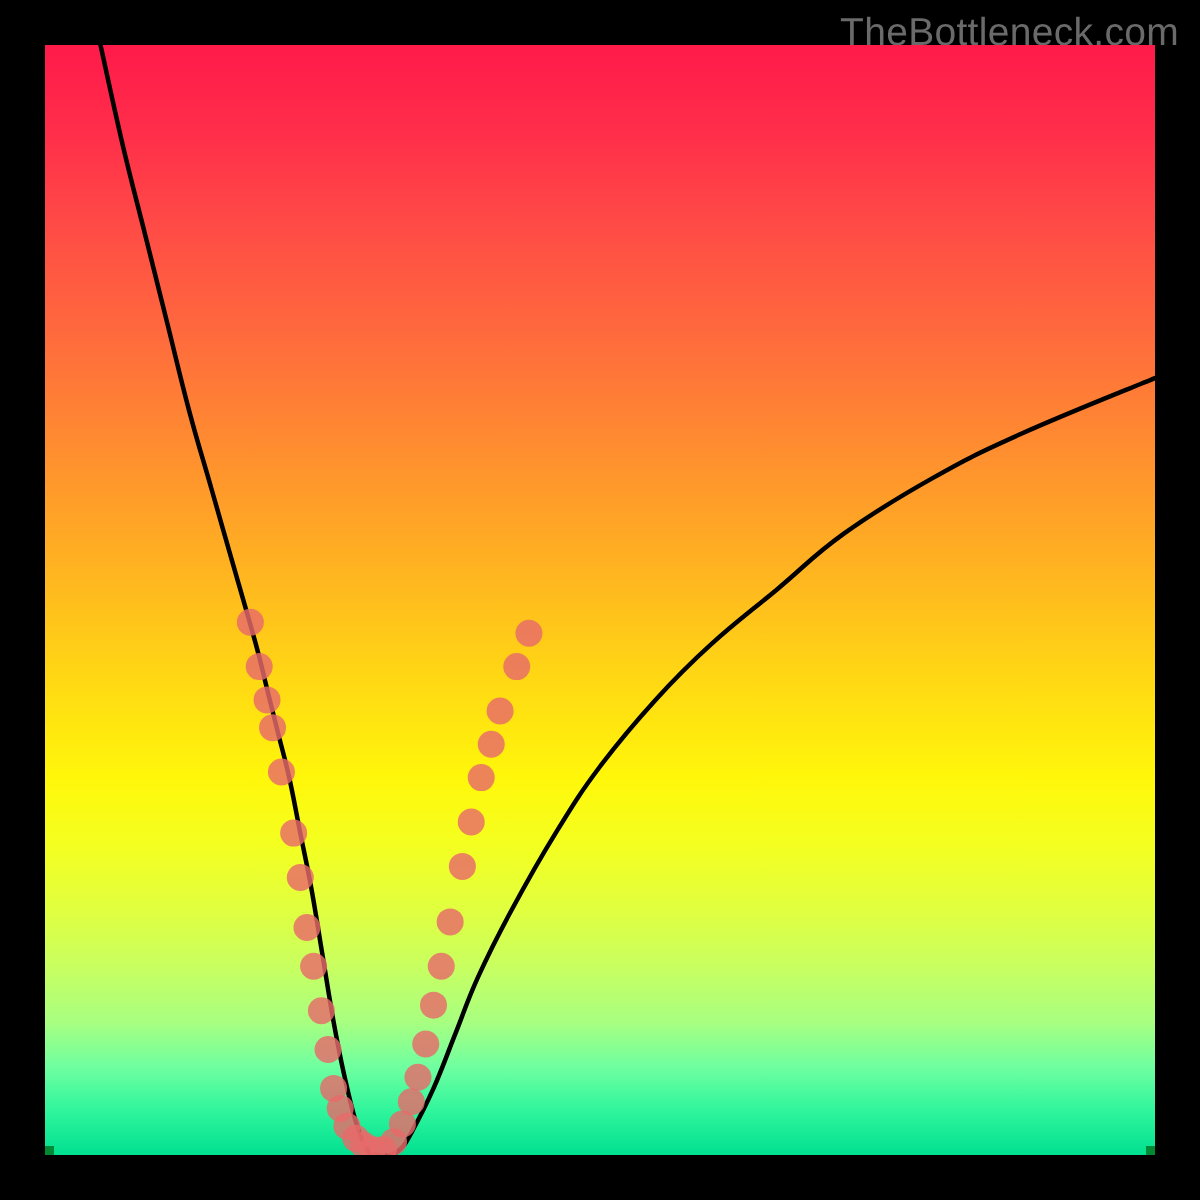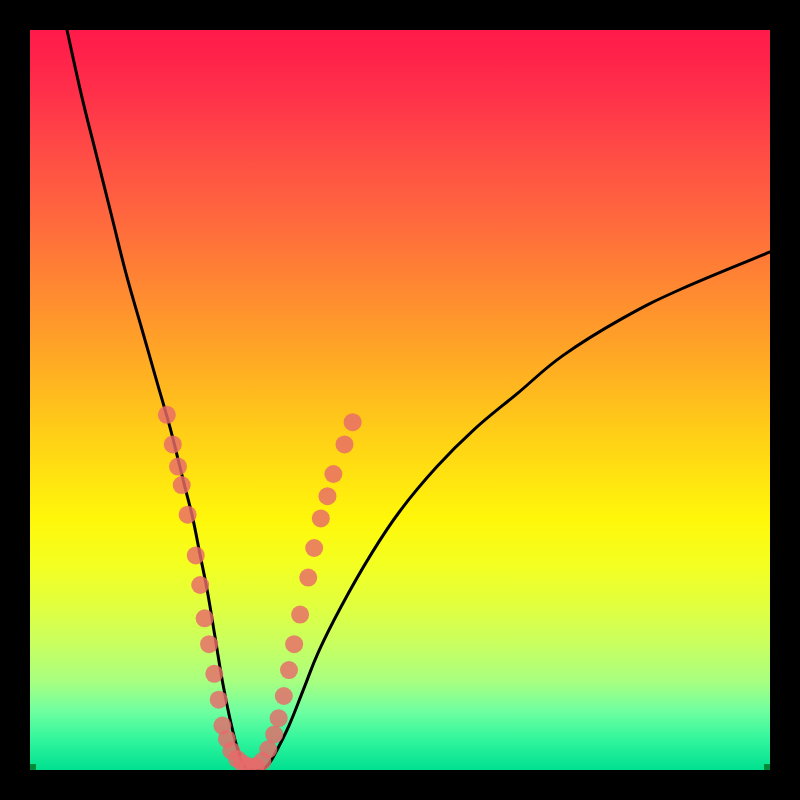--- a/index.html
+++ b/index.html
@@ -74,20 +74,21 @@
   }
   .dot {
     fill: #e86a6a;
     fill-opacity: 0.82;
   }
 </style>
 </head>
 <body>
 
 <div class="frame">
+  <div class="watermark">TheBottleneck.com</div>
   <div class="plot-area">
     <div class="gradient-bg"></div>
     <div class="corner-green left"></div>
     <div class="corner-green right"></div>
     <svg class="curve" viewBox="0 0 740 740" preserveAspectRatio="none">
       <path id="curve-path" fill="none" stroke="#000" stroke-width="3" stroke-linecap="round" stroke-linejoin="round" d="M 37.00 0.00 C 39.96 13.32, 45.88 41.44, 51.80 66.60 C 57.72 91.76, 60.68 102.12, 66.60 125.80 C 72.52 149.48, 75.48 161.32, 81.40 185.00 C 87.32 208.68, 90.28 222.00, 96.20 244.20 C 102.12 266.40, 105.08 275.28, 111.00 296.00 C 116.92 316.72, 119.88 327.08, 125.80 347.80 C 131.72 368.52, 136.16 383.32, 140.60 399.60 C 145.04 415.88, 145.04 417.36, 148.00 429.20 C 150.96 441.04, 152.44 446.96, 155.40 458.80 C 158.36 470.64, 159.84 475.08, 162.80 488.40 C 165.76 501.72, 167.24 510.60, 170.20 525.40 C 173.16 540.20, 174.64 546.12, 177.60 562.40 C 180.56 578.68, 182.04 589.04, 185.00 606.80 C 187.96 624.56, 189.44 634.92, 192.40 651.20 C 195.36 667.48, 196.84 674.88, 199.80 688.20 C 202.76 701.52, 204.24 708.18, 207.20 717.80 C 210.16 727.42, 211.64 731.86, 214.60 736.30 C 217.56 740.74, 219.04 739.26, 222.00 740.00 C 224.96 740.74, 226.44 740.74, 229.40 740.00 C 232.36 739.26, 233.84 739.26, 236.80 736.30 C 239.76 733.34, 239.76 733.34, 244.20 725.20 C 248.64 717.06, 253.08 708.92, 259.00 695.60 C 264.92 682.28, 267.88 673.40, 273.80 658.60 C 279.72 643.80, 281.20 637.88, 288.60 621.60 C 296.00 605.32, 300.44 596.44, 310.80 577.20 C 321.16 557.96, 328.56 544.64, 340.40 525.40 C 352.24 506.16, 356.68 498.76, 370.00 481.00 C 383.32 463.24, 392.20 452.88, 407.00 436.60 C 421.80 420.32, 427.72 414.40, 444.00 399.60 C 460.28 384.80, 470.64 377.40, 488.40 362.60 C 506.16 347.80, 512.08 340.40, 532.80 325.60 C 553.52 310.80, 568.32 301.92, 592.00 288.60 C 615.68 275.28, 621.60 272.32, 651.20 259.00 C 680.80 245.68, 722.24 229.40, 740.00 222.00"></path>
       <g id="dots">
           <circle cx="136.90" cy="384.80" r="9" class="dot"></circle>
           <circle cx="142.82" cy="414.40" r="9" class="dot"></circle>
           <circle cx="148.00" cy="436.60" r="9" class="dot"></circle>

